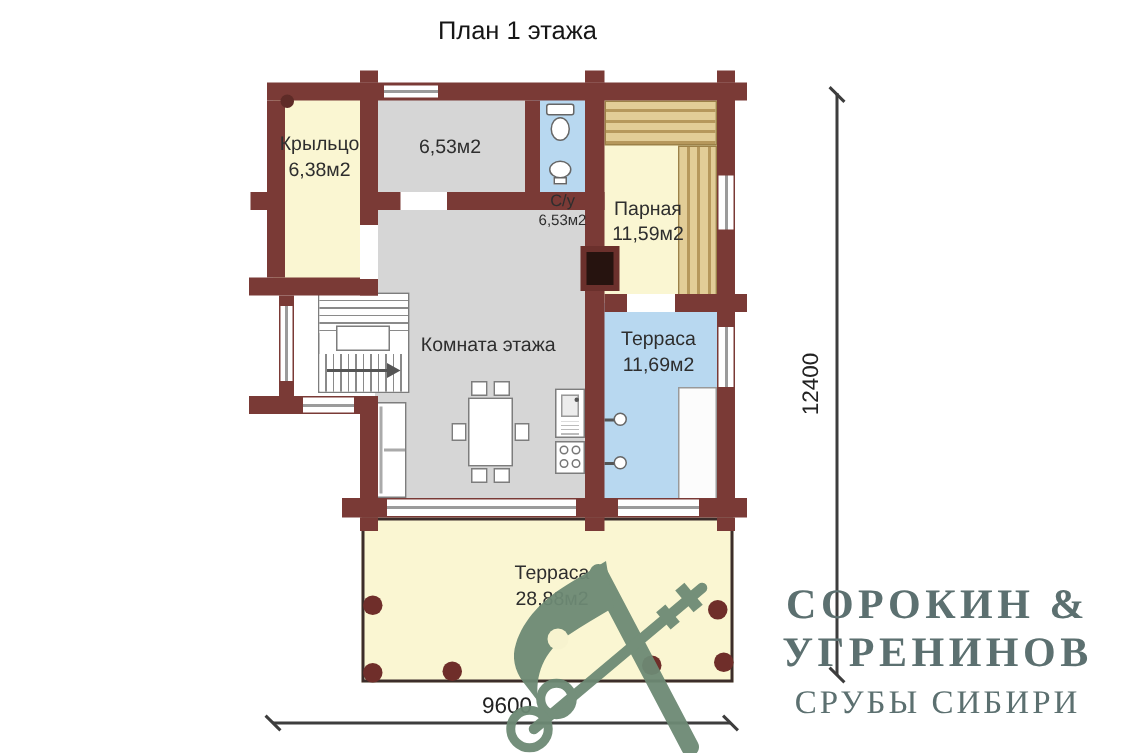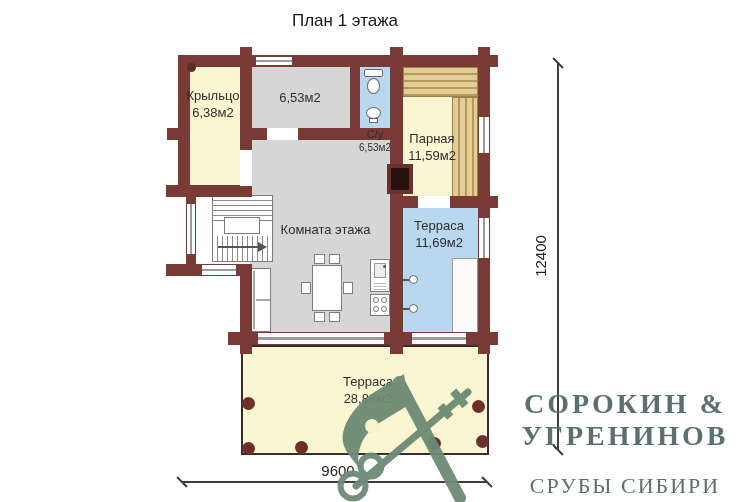--- a/index.html
+++ b/index.html
@@ -24,21 +24,21 @@
   .burner{position:absolute;width:6px;height:6px;border:1px solid #777;border-radius:50%;background:#fff;box-sizing:border-box;z-index:21;}
   .shead{position:absolute;width:9px;height:9px;border:1.5px solid #666;border-radius:50%;background:#fff;box-sizing:border-box;z-index:21;}
   .dim{position:absolute;background:#3d3d3d;z-index:45;}
   .tick{position:absolute;width:14px;height:2px;background:#3d3d3d;transform:rotate(45deg);z-index:45;}
   .dim-label{position:absolute;font-size:15px;color:#222;text-align:center;z-index:45;}
   .walls{z-index:30;}
   #title{position:absolute;left:260px;top:11px;width:170px;text-align:center;font-size:17px;color:#161616;z-index:40;}
   #logo-text{position:absolute;left:500px;top:388px;width:250px;text-align:center;color:#5c7070;
              font-family:"Liberation Serif",serif;z-index:50;}
   #logo-text .l1,#logo-text .l2{display:block;font-size:28px;font-weight:bold;letter-spacing:3px;line-height:1.15;}
-  #logo-text .l3{display:block;font-size:22px;font-weight:normal;letter-spacing:2px;margin-top:21px;font-family:Liberation Serif, serif;}
+  #logo-text .l3{display:block;font-size:22px;font-weight:normal;letter-spacing:2px;margin-top:3px;font-family:Liberation Serif, serif;}
   #emblem{position:absolute;left:330px;top:360px;z-index:48;}
 </style>
 </head>
 <body>
 
 <div id="canvas">
 
   <div id="title">План 1 этажа</div>
 
   <div class="room" style="left:182px;top:61px;width:62px;height:126px;background:#faf6d2;"></div>

